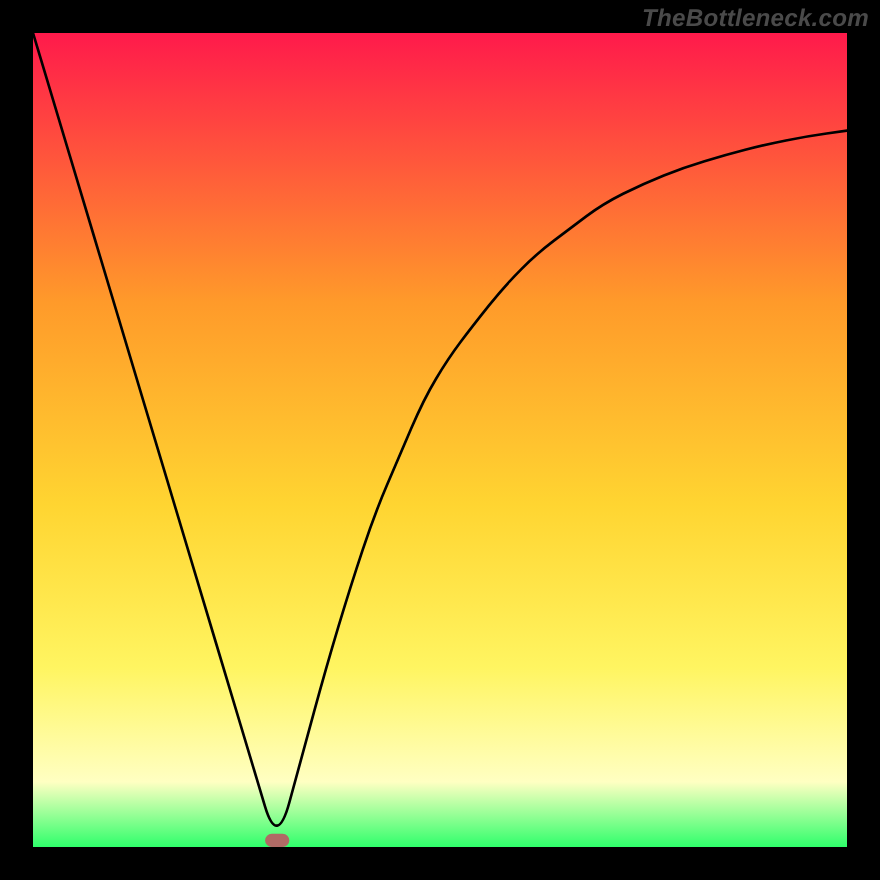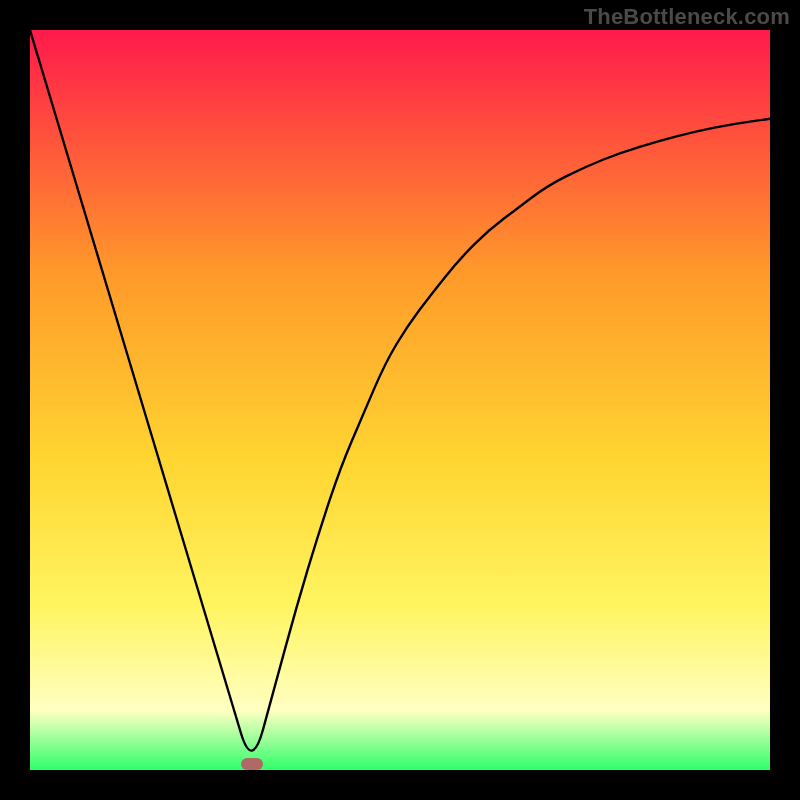--- a/index.html
+++ b/index.html
@@ -9,20 +9,21 @@
     height: 800px;
     overflow: hidden;
     background: #000;
     font-family: Arial, Helvetica, sans-serif;
   }
   .frame {
     position: relative;
     width: 800px;
     height: 800px;
     background: #000;
+    font-style: italic;
   }
   .watermark {
     position: absolute;
     top: 4px;
     right: 10px;
     color: #4a4a4a;
     font-size: 22px;
     font-weight: 600;
     letter-spacing: 0.2px;
     z-index: 3;

